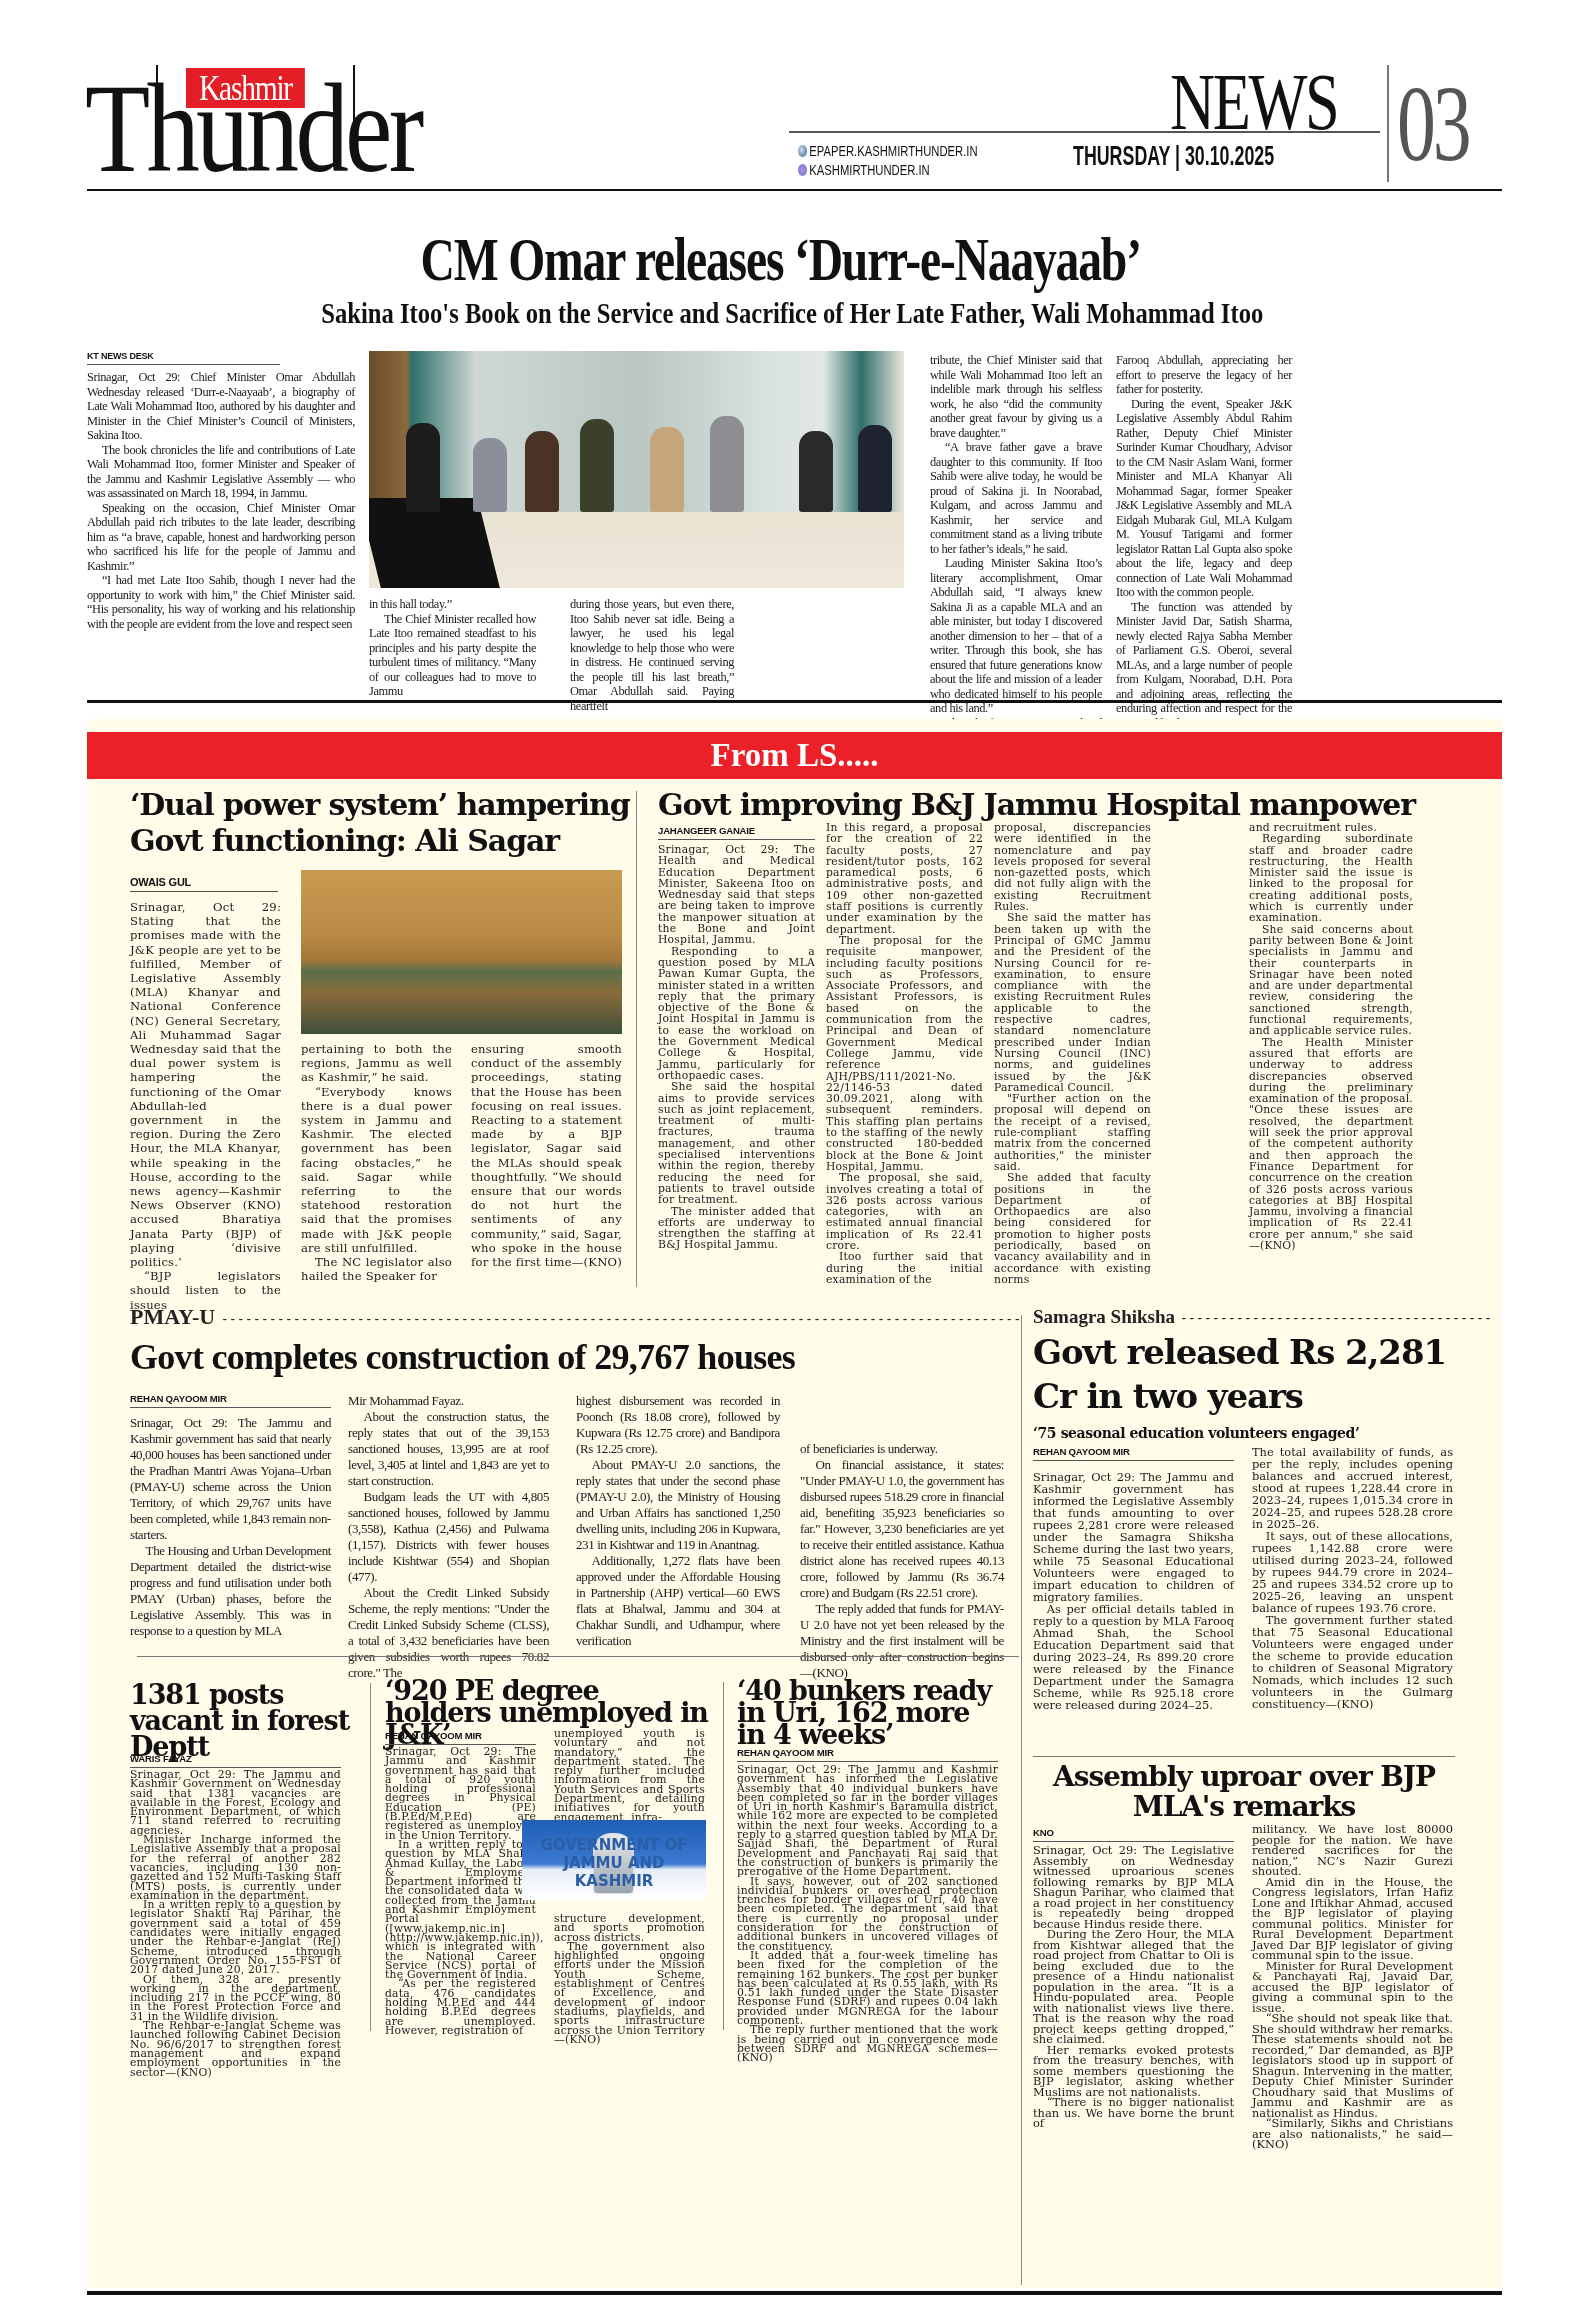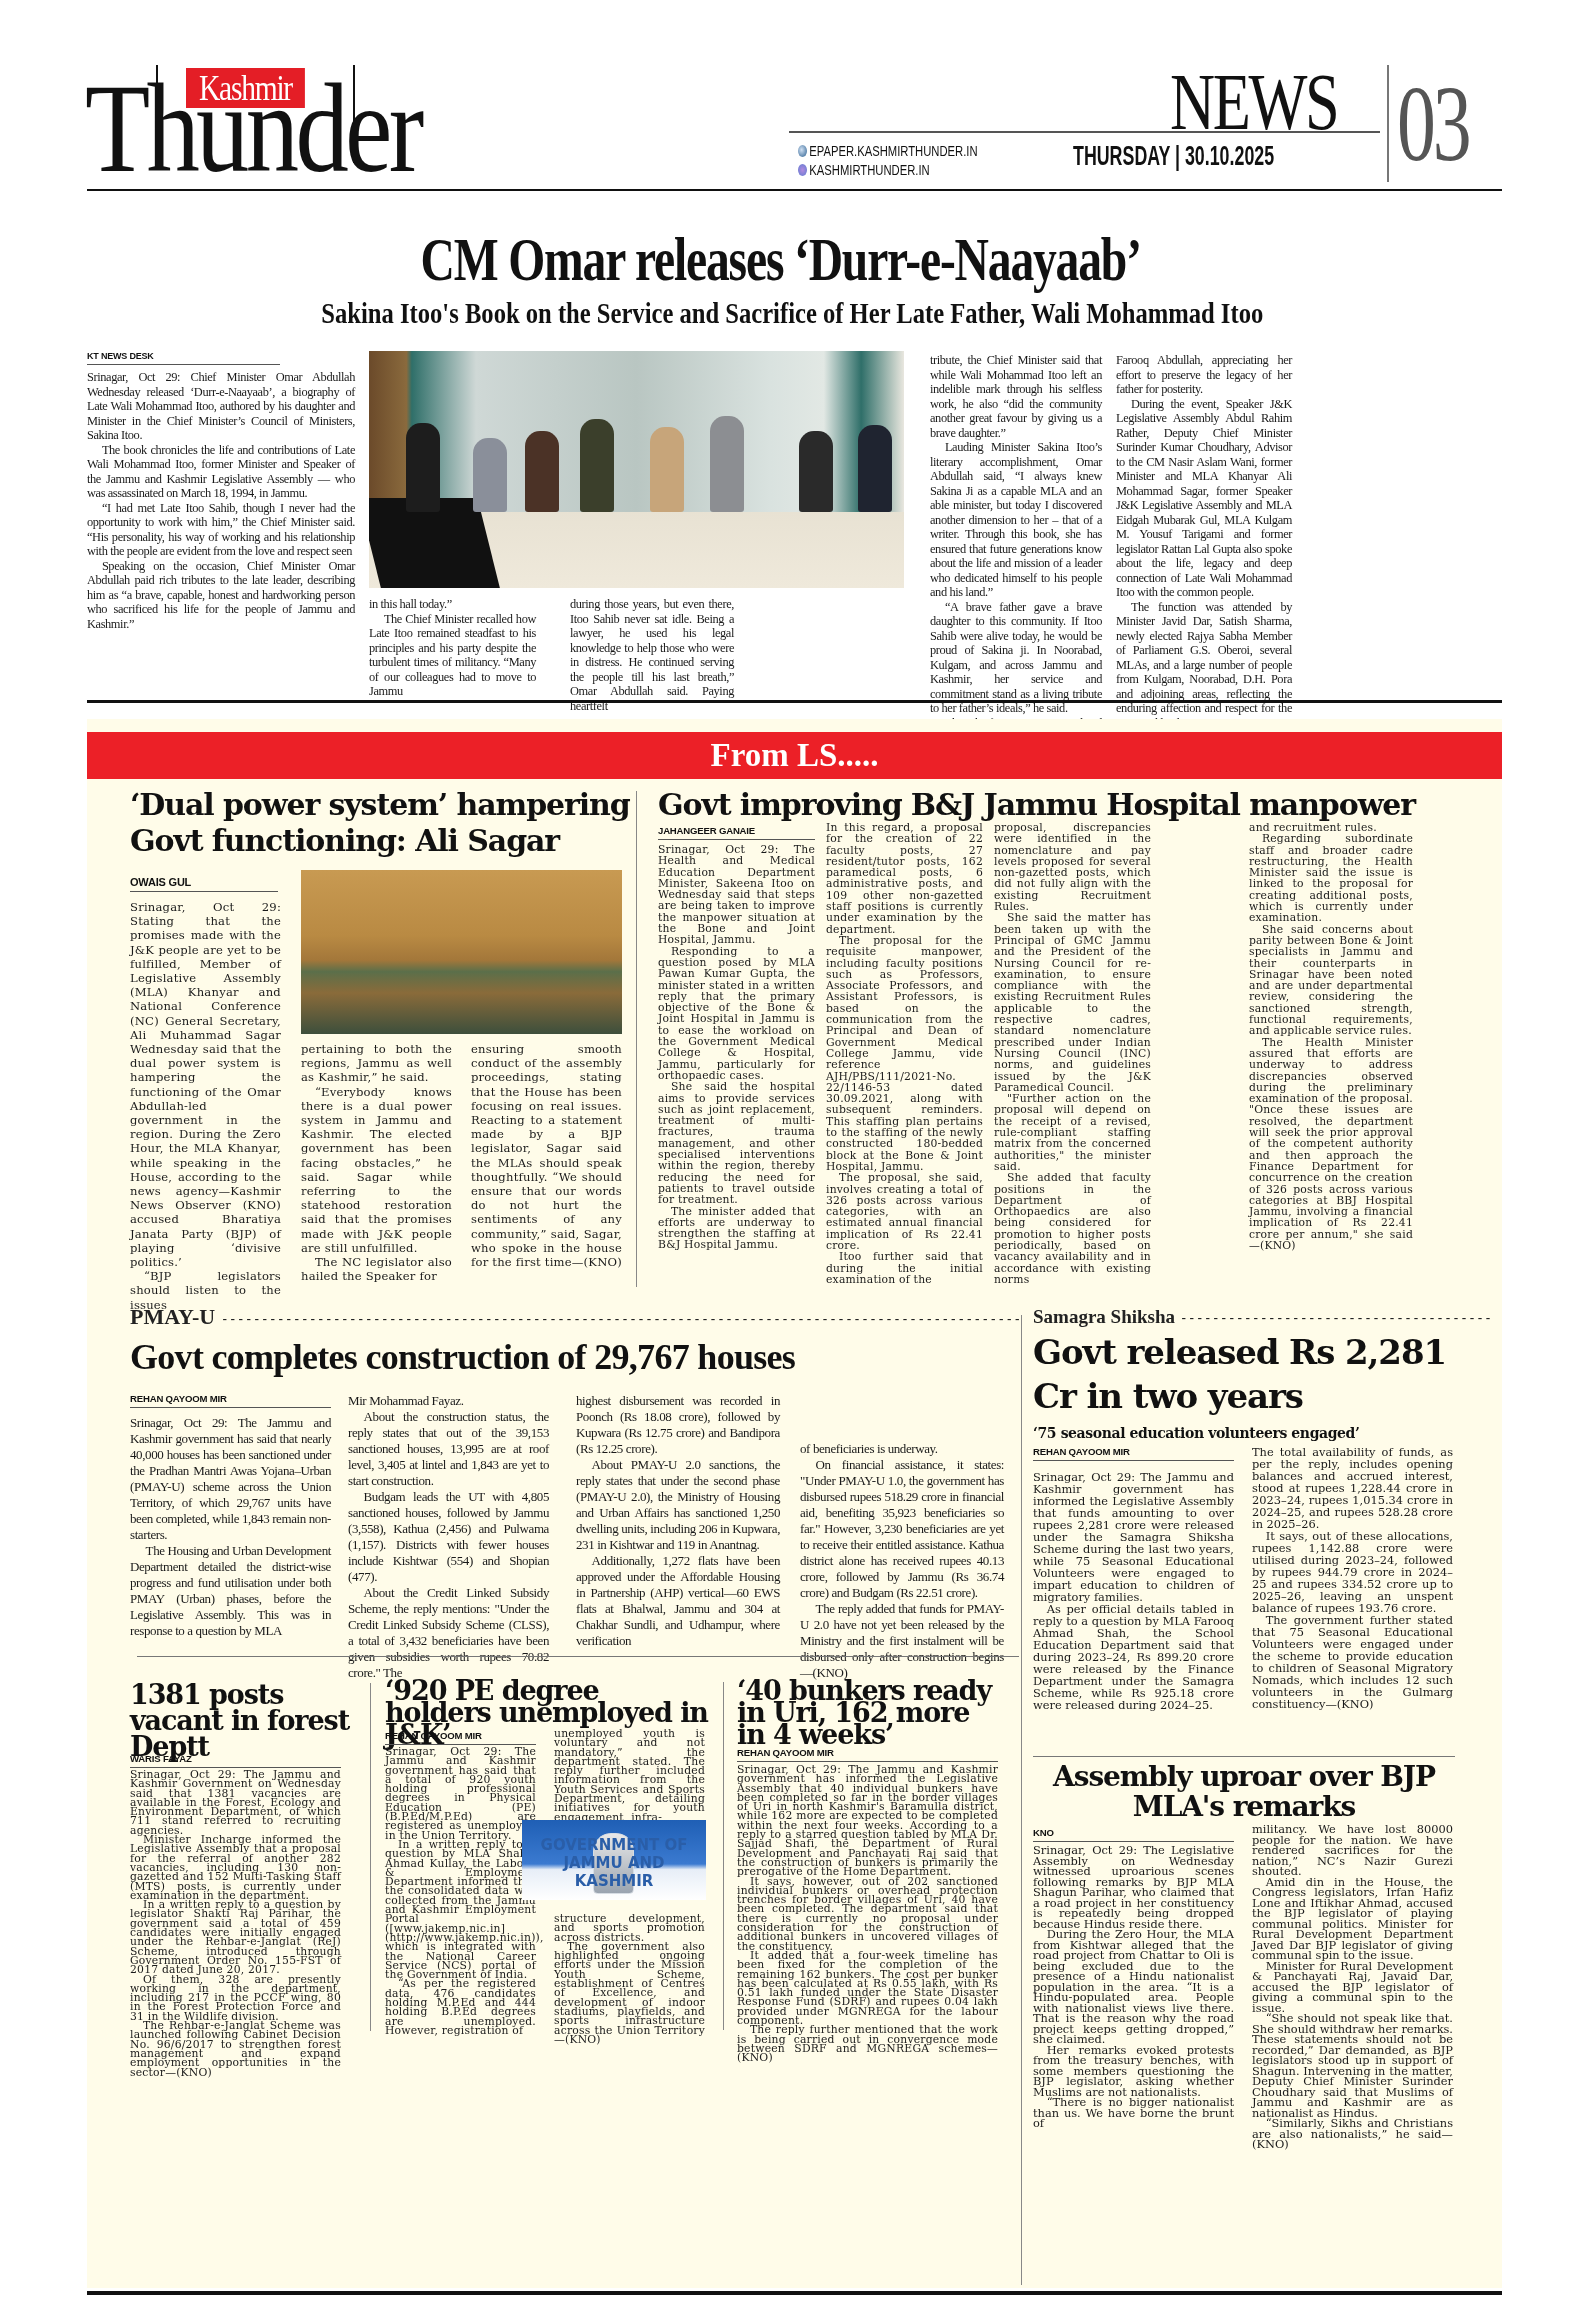--- a/index.html
+++ b/index.html
@@ -86,22 +86,22 @@
 </div>
 <div class="abs mast-bottom-rule"></div>
 
 <div class="abs lead-head"><span>CM Omar releases ‘Durr-e-Naayaab’</span></div>
 <div class="abs lead-sub"><span>Sakina Itoo's Book on the Service and Sacrifice of Her Late Father, Wali Mohammad Itoo</span></div>
 
 <div class="abs byline" style="left:87px;top:351px;width:193px;font-size:9px;">KT NEWS DESK</div>
 <div class="abs txt condensed" style="left:87px;top:370px;width:268px;font-size:12.4px;line-height:14.5px;">
   <p>Srinagar, Oct 29: Chief Minister Omar Abdullah Wednesday released ‘Durr-e-Naayaab’, a biography of Late Wali Mohammad Itoo, authored by his daughter and Minister in the Chief Minister’s Council of Ministers, Sakina Itoo.</p>
   <p>The book chronicles the life and contributions of Late Wali Mohammad Itoo, former Minister and Speaker of the Jammu and Kashmir Legislative Assembly — who was assassinated on March 18, 1994, in Jammu.</p>
+  <p>Speaking on the occasion, Chief Minister Omar Abdullah paid rich tributes to the late leader, describing him as “a brave, capable, honest and hardworking person who sacrificed his life for the people of Jammu and Kashmir.”</p>
   <p>“I had met Late Itoo Sahib, though I never had the opportunity to work with him,” the Chief Minister said. “His personality, his way of working and his relationship with the people are evident from the love and respect seen</p>
-  <p>Speaking on the occasion, Chief Minister Omar Abdullah paid rich tributes to the late leader, describing him as “a brave, capable, honest and hardworking person who sacrificed his life for the people of Jammu and Kashmir.”</p>
 </div>
 
 <div class="abs photo photo-lead">
   <div class="monitor"></div>
   <div class="person" style="left:37px;height:89px;background:#1d1d1d;"></div>
   <div class="person" style="left:104px;height:74px;background:#8a8f9a;"></div>
   <div class="person" style="left:156px;height:81px;background:#4b3226;"></div>
   <div class="person" style="left:211px;height:93px;background:#3b3f2b;"></div>
   <div class="person" style="left:281px;height:85px;background:#c7a57a;"></div>
   <div class="person" style="left:341px;height:96px;background:#8c8e92;"></div>
@@ -111,22 +111,22 @@
 
 <div class="abs txt condensed" style="left:369px;top:597px;width:167px;font-size:12.4px;line-height:14.5px;">
   <p>in this hall today.”</p>
   <p>The Chief Minister recalled how Late Itoo remained steadfast to his principles and his party despite the turbulent times of militancy. “Many of our colleagues had to move to Jammu</p>
 </div>
 <div class="abs txt condensed" style="left:570px;top:597px;width:164px;font-size:12.4px;line-height:14.5px;">
   <p>during those years, but even there, Itoo Sahib never sat idle. Being a lawyer, he used his legal knowledge to help those who were in distress. He continued serving the people till his last breath,” Omar Abdullah said. Paying heartfelt</p>
 </div>
 <div class="abs txt condensed" style="left:930px;top:353px;width:172px;font-size:12.4px;line-height:14.5px;">
   <p>tribute, the Chief Minister said that while Wali Mohammad Itoo left an indelible mark through his selfless work, he also “did the community another great favour by giving us a brave daughter.”</p>
+  <p>“A brave father gave a brave daughter to this community. If Itoo Sahib were alive today, he would be proud of Sakina ji. In Noorabad, Kulgam, and across Jammu and Kashmir, her service and commitment stand as a living tribute to her father’s ideals,” he said.</p>
   <p>Lauding Minister Sakina Itoo’s literary accomplishment, Omar Abdullah said, “I always knew Sakina Ji as a capable MLA and an able minister, but today I discovered another dimension to her – that of a writer. Through this book, she has ensured that future generations know about the life and mission of a leader who dedicated himself to his people and his land.”</p>
-  <p>“A brave father gave a brave daughter to this community. If Itoo Sahib were alive today, he would be proud of Sakina ji. In Noorabad, Kulgam, and across Jammu and Kashmir, her service and commitment stand as a living tribute to her father’s ideals,” he said.</p>
   <p>The Chief Minister congratulated Minister Sakina Itoo and also on behalf of former Chief Minister and National Conference President Dr.</p>
 </div>
 <div class="abs txt condensed" style="left:1116px;top:353px;width:176px;font-size:12.4px;line-height:14.5px;">
   <p>Farooq Abdullah, appreciating her effort to preserve the legacy of her father for posterity.</p>
   <p>During the event, Speaker J&amp;K Legislative Assembly Abdul Rahim Rather, Deputy Chief Minister Surinder Kumar Choudhary, Advisor to the CM Nasir Aslam Wani, former Minister and MLA Khanyar Ali Mohammad Sagar, former Speaker J&amp;K Legislative Assembly and MLA Eidgah Mubarak Gul, MLA Kulgam M. Yousuf Tarigami and former legislator Rattan Lal Gupta also spoke about the life, legacy and deep connection of Late Wali Mohammad Itoo with the common people.</p>
   <p>The function was attended by Minister Javid Dar, Satish Sharma, newly elected Rajya Sabha Member of Parliament G.S. Oberoi, several MLAs, and a large number of people from Kulgam, Noorabad, D.H. Pora and adjoining areas, reflecting the enduring affection and respect for the martyred leader.</p>
   <p>On the occasion, a short film was also played, depicting life of Late Wali Mohammad Itoo.</p>
 </div>
 <div class="abs lead-bottom-rule"></div>
 

